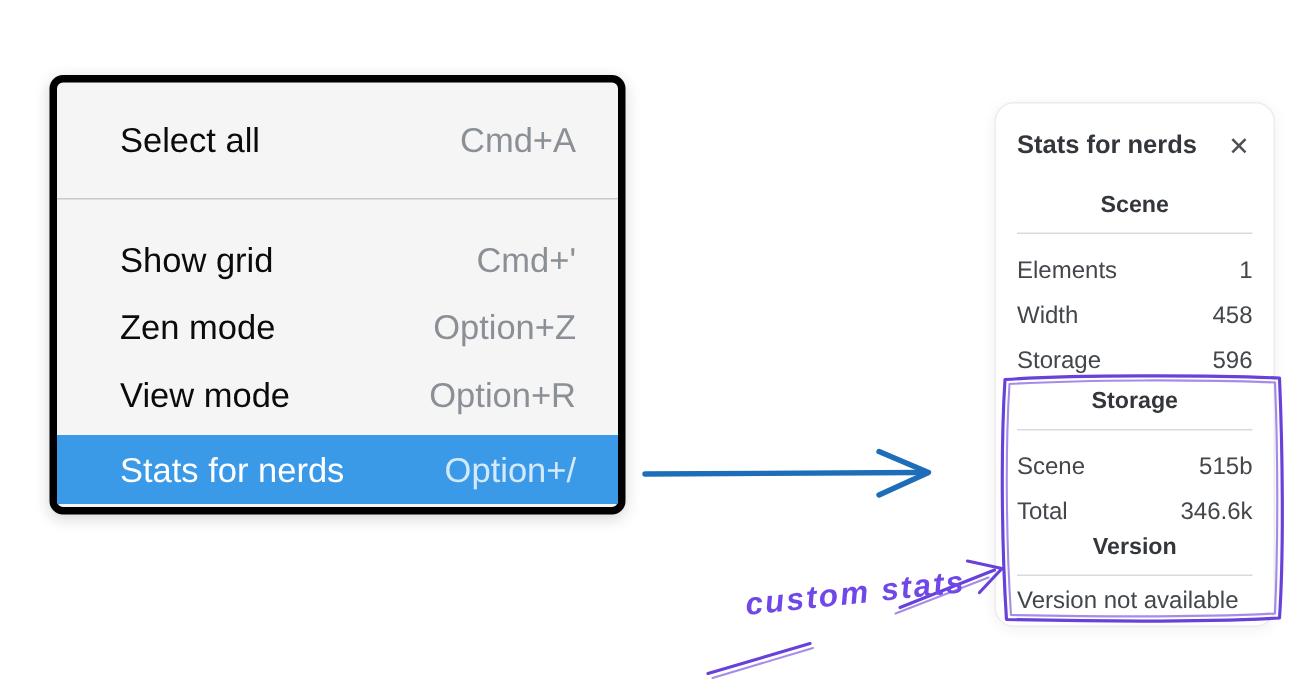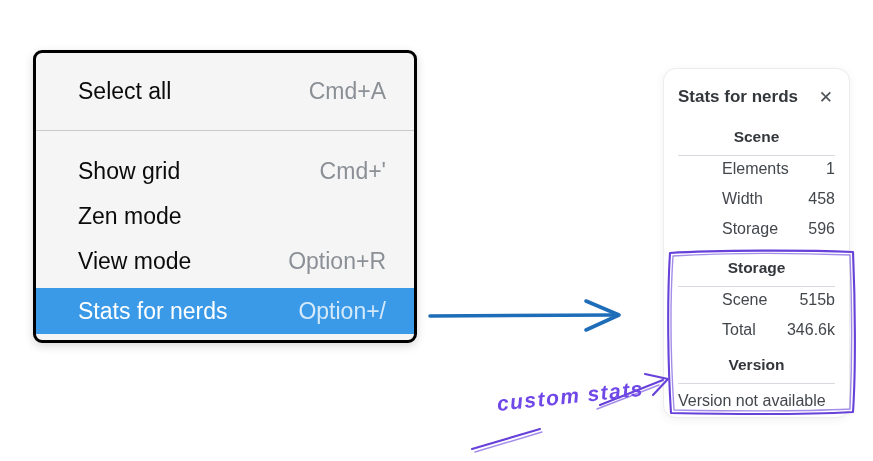--- a/index.html
+++ b/index.html
@@ -5,21 +5,21 @@
   html,body{margin:0;padding:0;background:#ffffff;}
   .canvas{
     position:relative;width:873px;height:461px;background:#ffffff;overflow:hidden;
     font-family:"Liberation Sans", sans-serif;
   }
 
   
   .menu{
     position:absolute;left:33px;top:50px;width:384px;height:293px;
     box-sizing:border-box;background:#f5f5f6;
-    border:3px solid #000000;border-radius:9px;
+    border:5px solid #000000;border-radius:9px;
     box-shadow:0 3px 10px rgba(0,0,0,.16);
     font-size:23px;color:#0b0b0b;overflow:hidden;
   }
   .menu-sec1{padding:16px 0;}
   .menu-sec2{padding:18px 0 10px;}
   .menu-row{
     height:45px;display:flex;align-items:center;justify-content:space-between;
     padding:0 28px 0 42px;cursor:default;
   }
   .menu-row .mshort{color:#8b9096;}
@@ -34,21 +34,21 @@
     border:1px solid #ececec;border-radius:13px;
     box-shadow:0 2px 10px rgba(0,0,0,.06);
     padding:16px 14px 0 14px;color:#43474c;font-size:16px;
   }
   .panel-head{display:flex;align-items:center;justify-content:space-between;height:24px;}
   .panel-title{font-weight:bold;font-size:17px;color:#33373c;}
   .close{font-size:17px;color:#4d5156;line-height:1;cursor:pointer;margin-right:2px;}
   .sec-heading{text-align:center;font-weight:bold;font-size:15.5px;color:#33373c;height:20px;line-height:20px;}
   .mt18{margin-top:18px;} .mt8{margin-top:8px;text-align:center;} .mt4{margin-top:4px;}
   .hr{border:none;border-top:1px solid #d7dbdf;margin:8px 0 4px 0;height:0;}
-  .stat-row{height:30px;display:flex;align-items:flex-start;justify-content:space-between;margin-left:44px;}
+  .stat-row{height:30px;display:flex;align-items:flex-end;justify-content:space-between;}
   .stat-row .val{text-align:right;}
   .note{height:26px;line-height:26px;font-size:16px;}
 
   
   .annot{position:absolute;left:0;top:0;width:873px;height:461px;pointer-events:none;}
   .blue-stroke{stroke:var(--arrow-blue);stroke-width:3.6;fill:none;stroke-linecap:round;stroke-linejoin:round;}
   .purple-stroke{stroke:var(--box-purple);stroke-width:2.1;fill:none;stroke-linecap:round;stroke-linejoin:round;}
   .purple-stroke.thin{stroke-width:1.4;opacity:.6;}
   .handwriting{
     position:absolute;left:497px;top:392px;width:160px;
@@ -70,20 +70,21 @@
       </div>
     </div>
     <div class="menu-divider"></div>
     <div class="menu-sec2">
       <div class="menu-row">
         <span class="mlabel">Show grid</span>
         <span class="mshort">Cmd+'</span>
       </div>
       <div class="menu-row">
         <span class="mlabel">Zen mode</span>
+        <span class="mshort">Option+Z</span>
       </div>
       <div class="menu-row">
         <span class="mlabel">View mode</span>
         <span class="mshort">Option+R</span>
       </div>
       <div class="menu-row highlight">
         <span class="mlabel">Stats for nerds</span>
         <span class="mshort">Option+/</span>
       </div>
     </div>

